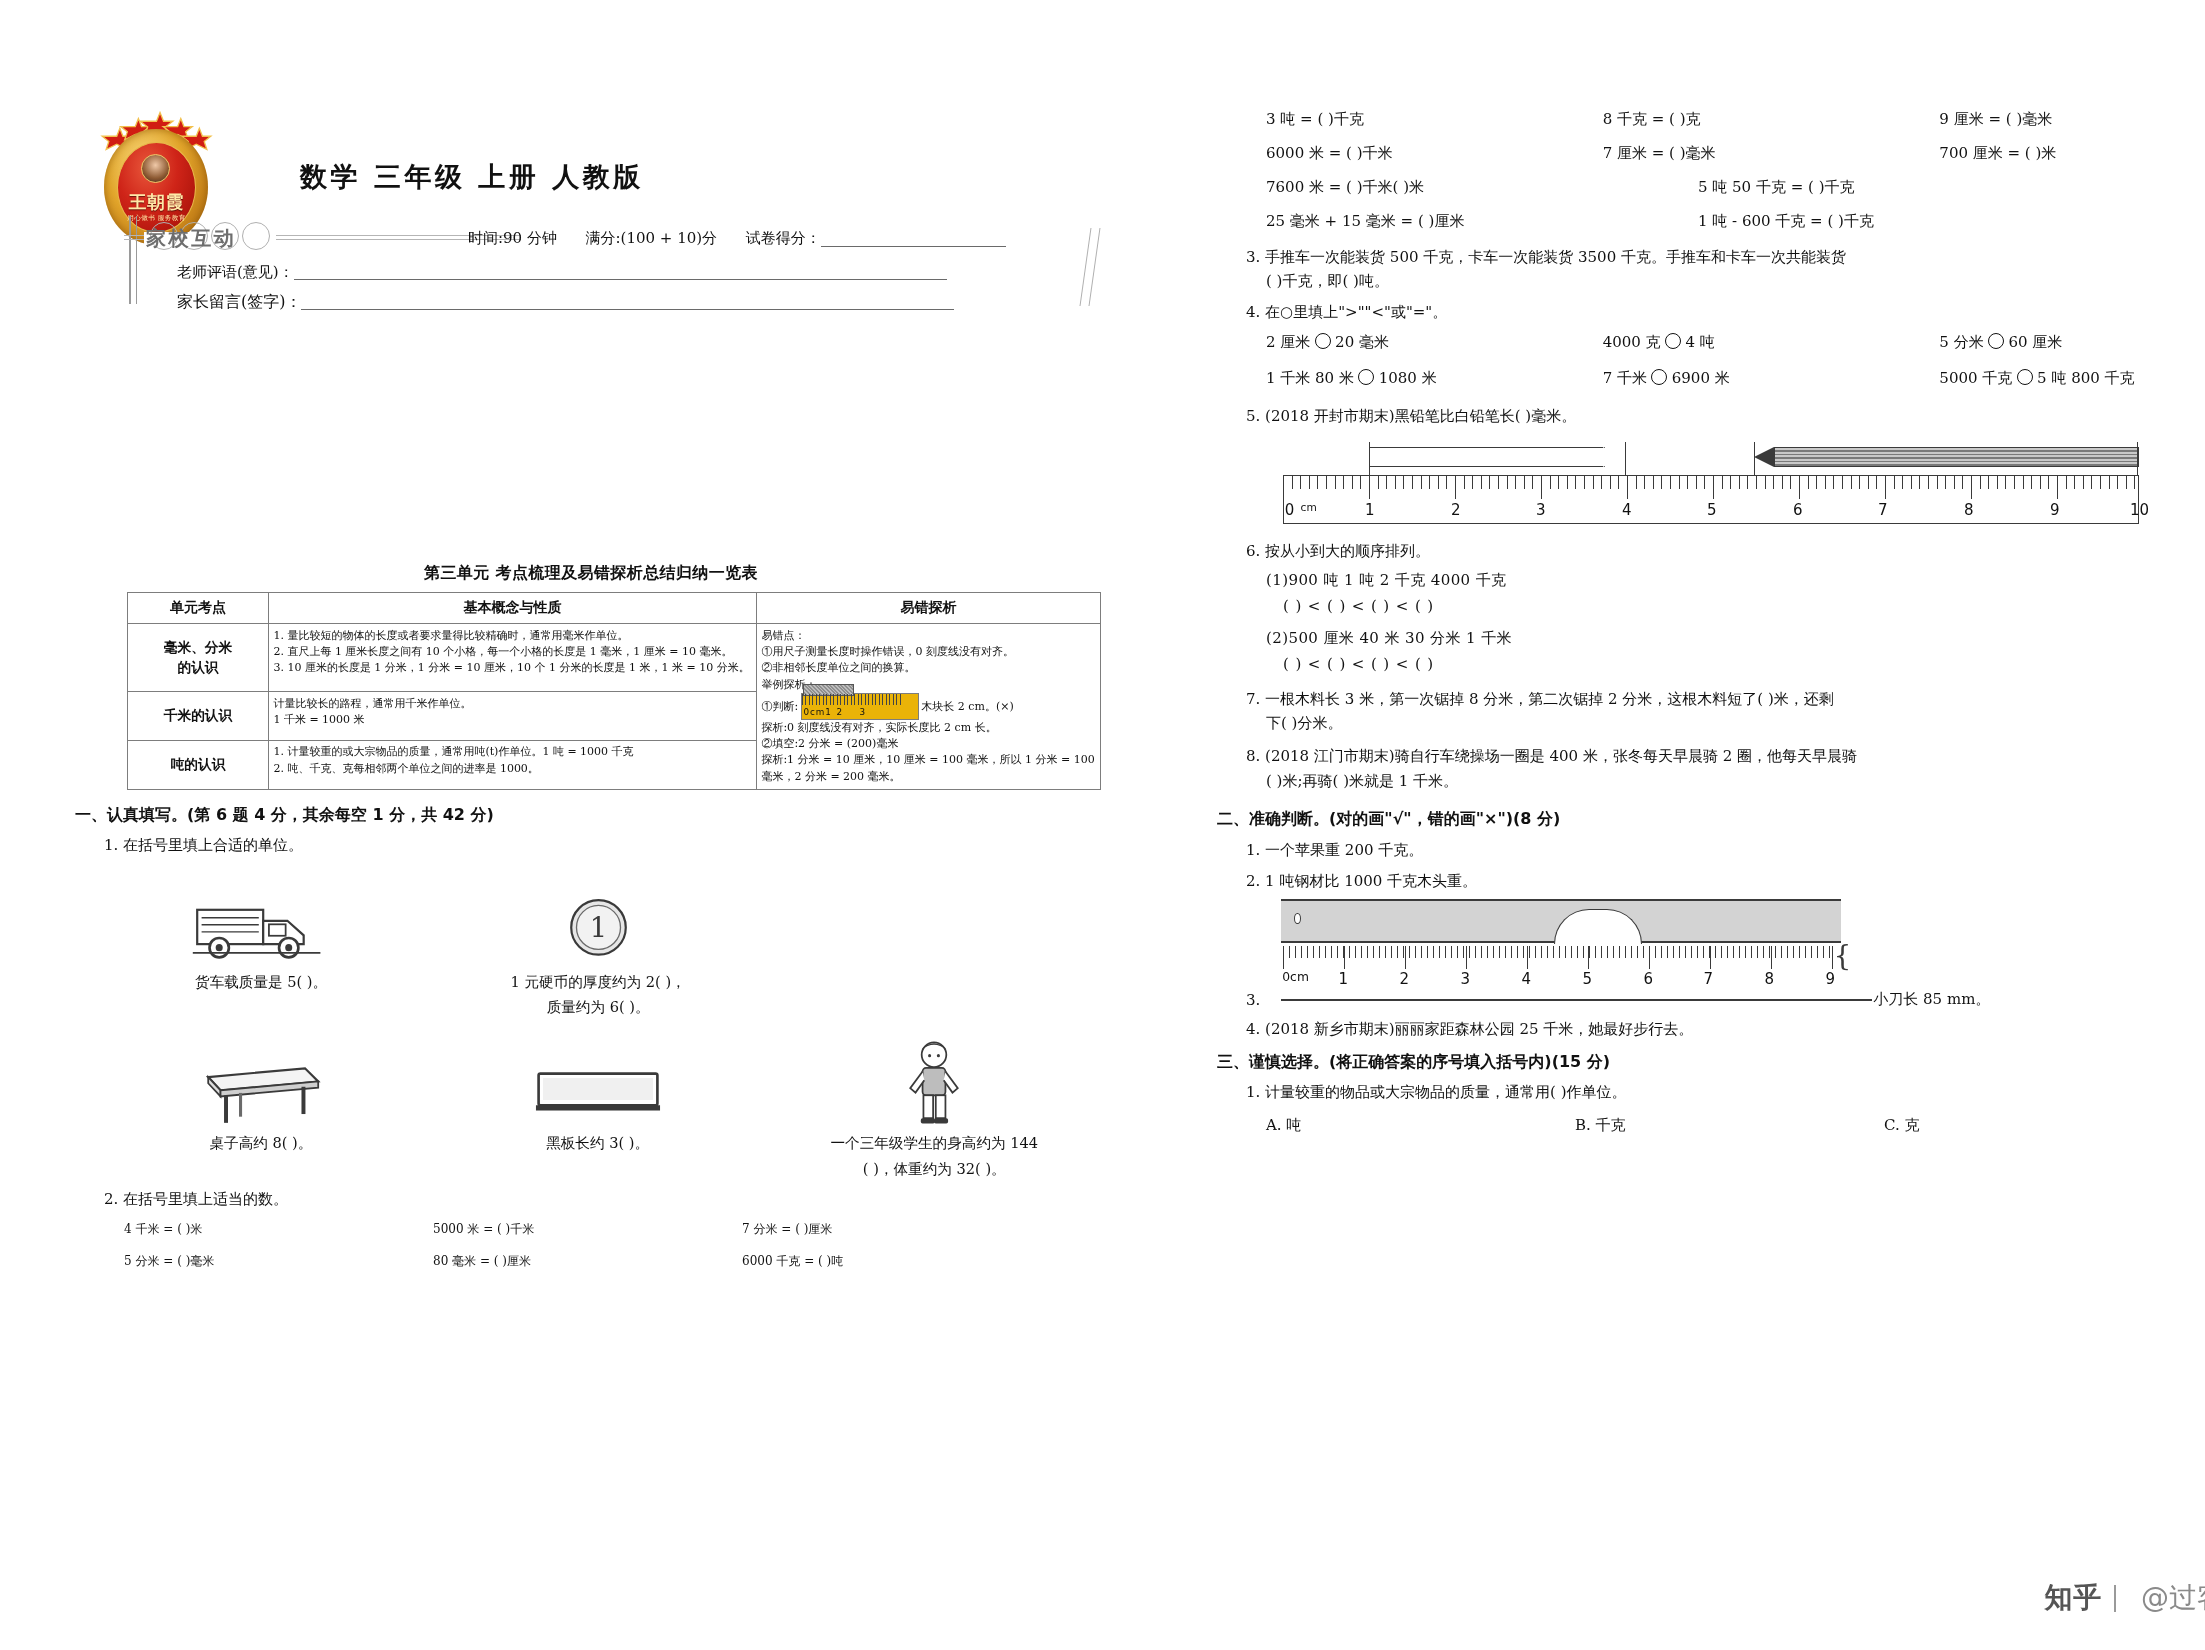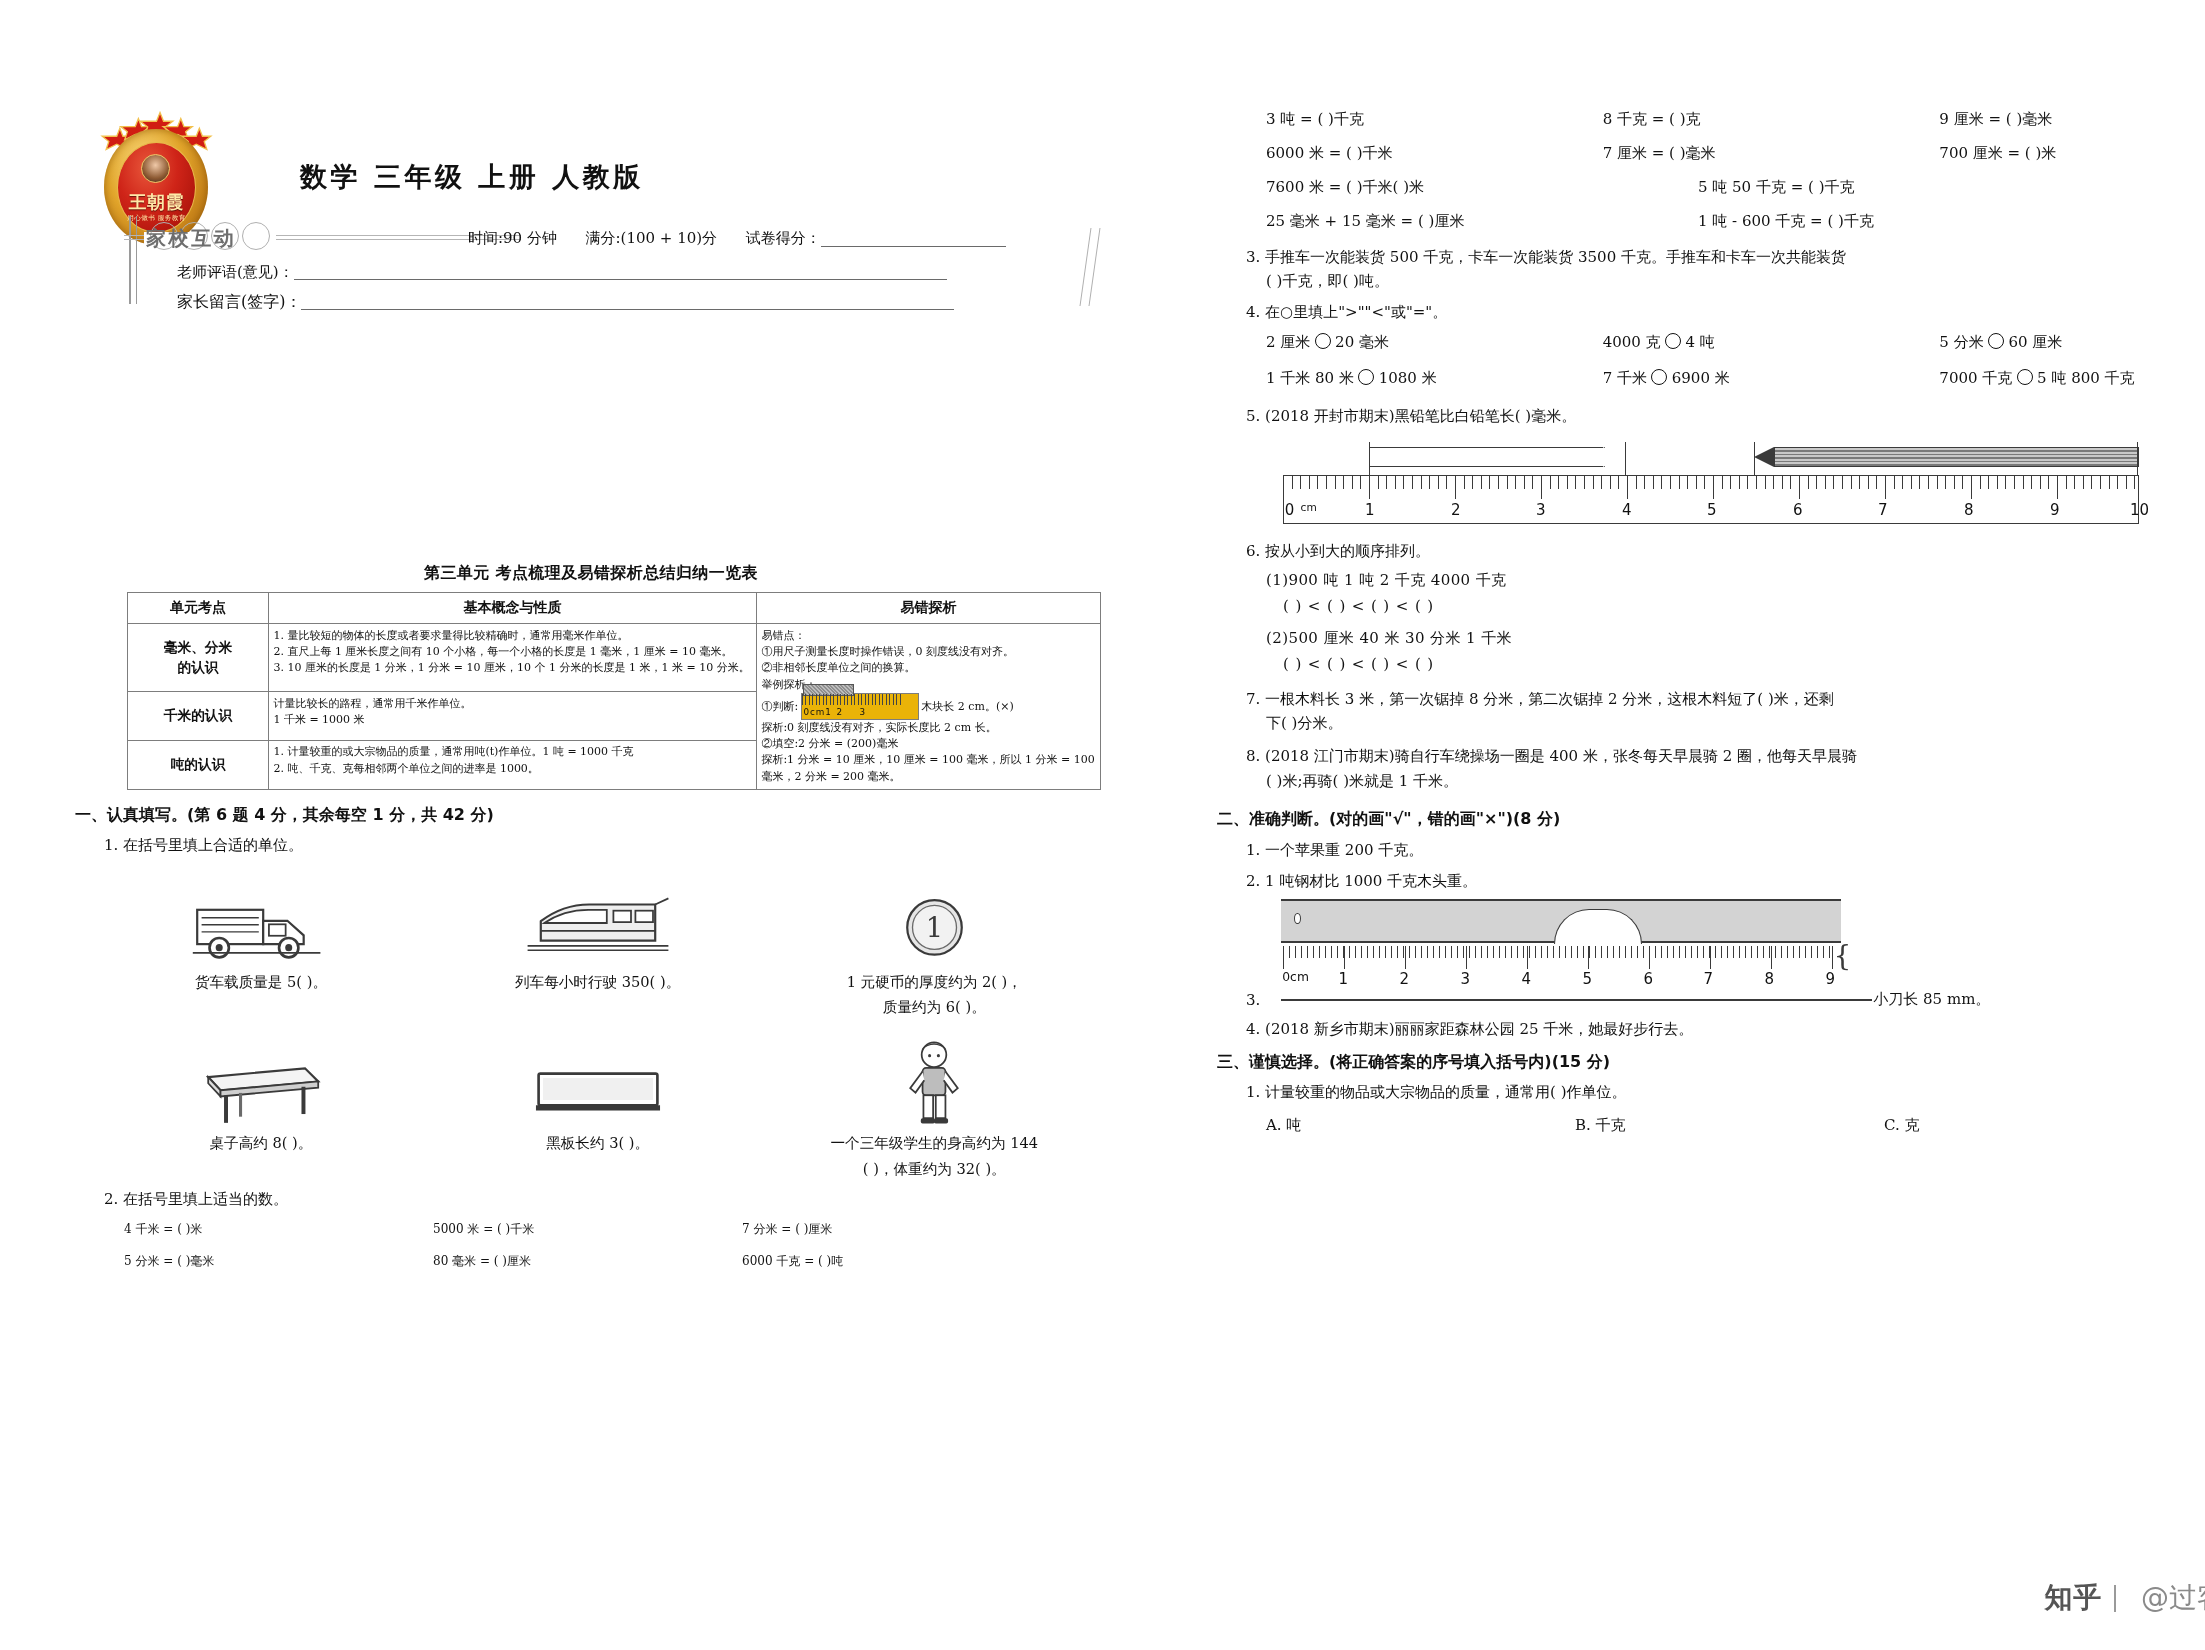--- a/index.html
+++ b/index.html
@@ -386,35 +386,20 @@
             <circle cx="70" cy="156" r="8" fill="#3a3a3a"></circle>
             <circle cx="228" cy="156" r="22" fill="#fff" stroke="#3a3a3a" stroke-width="6"></circle>
             <circle cx="228" cy="156" r="8" fill="#3a3a3a"></circle>
             <line x1="10" y1="168" x2="300" y2="168" stroke="#3a3a3a" stroke-width="4"></line>
           </svg>
         </div>
         <div class="piccap">货车载质量是 5(          )。</div>
       </div>
       <div class="piccell">
         <div class="picart">
-          <svg class="art" width="150" height="88" viewBox="0 0 340 200">
-            <path d="M40 140 L40 96 Q90 58 150 58 L300 58 L300 140 Z" fill="#efefef" stroke="#3a3a3a" stroke-width="5"></path>
-            <path d="M48 100 Q92 70 148 70 L190 70 L190 100 Z" fill="#fff" stroke="#3a3a3a" stroke-width="4"></path>
-            <rect x="205" y="72" width="40" height="26" fill="#fff" stroke="#3a3a3a" stroke-width="4"></rect>
-            <rect x="255" y="72" width="40" height="26" fill="#fff" stroke="#3a3a3a" stroke-width="4"></rect>
-            <line x1="40" y1="118" x2="300" y2="118" stroke="#3a3a3a" stroke-width="4"></line>
-            <line x1="10" y1="152" x2="330" y2="152" stroke="#3a3a3a" stroke-width="4"></line>
-            <line x1="10" y1="162" x2="330" y2="162" stroke="#3a3a3a" stroke-width="3"></line>
-            <path d="M300 58 L330 44" stroke="#3a3a3a" stroke-width="4"></path>
-          </svg>
-        </div>
-        <div class="piccap">列车每小时行驶 350(          )。</div>
-      </div>
-      <div class="piccell">
-        <div class="picart">
           <svg class="art" width="97" height="88" viewBox="0 0 220 200">
             <circle cx="110" cy="110" r="62" fill="#e6e6e6" stroke="#3a3a3a" stroke-width="5"></circle>
             <circle cx="110" cy="110" r="50" fill="#f2f2f2" stroke="#6a6a6a" stroke-width="3"></circle>
             <text x="110" y="132" text-anchor="middle" font-size="62" font-family="DejaVu Serif, serif" fill="#3a3a3a">1</text>
           </svg>
         </div>
         <div class="piccap">1 元硬币的厚度约为 2(          )，</div>
         <div class="piccap">质量约为 6(          )。</div>
       </div>
     </div>
@@ -519,21 +504,21 @@
         </div>
       </div>
       <div class="r">
         <div class="c">
           <span>1 千米 80 米</span><span class="circ-sm"></span><span>1080 米</span>
         </div>
         <div class="c">
           <span>7 千米</span><span class="circ-sm"></span><span>6900 米</span>
         </div>
         <div class="c">
-          <span>7000 千克</span><span class="circ-sm"></span><span>5 吨 800 千克</span>
+          <span>5000 千克</span><span class="circ-sm"></span><span>5 吨 800 千克</span>
         </div>
       </div>
     </div>
 
     <div class="q">5. (2018 开封市期末)黑铅笔比白铅笔长(          )毫米。</div>
 
     <div class="ruler5">
 
       <div class="pen" style="left:86px; width:257px">
         <div class="shaft" style="width:236px"></div>

